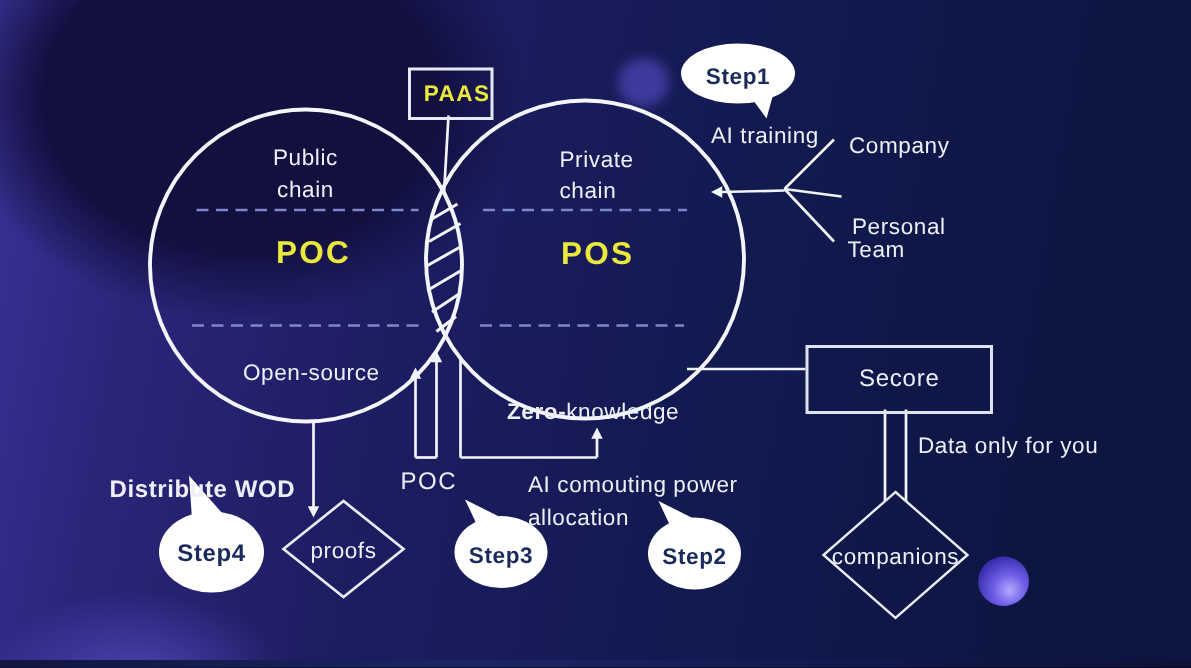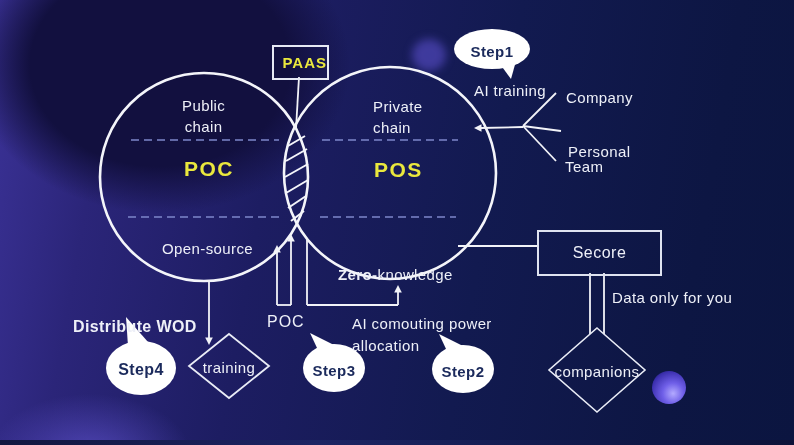--- a/index.html
+++ b/index.html
@@ -138,18 +138,18 @@
   <div class="txt bubble-txt" style="left:432px;top:361px;width:62px;">Step2</div>
 
   <div class="txt" style="left:474px;top:80px;">AI training</div>
   <div class="txt" style="left:566px;top:87px;">Company</div>
   <div class="txt" style="left:568px;top:124px;margin-top:17px;">Personal</div>
   <div class="txt" style="left:565px;top:156px;">Team</div>
   <div class="txt" style="left:612px;top:287px;">Data only for you</div>
   <div class="txt ctr" style="left:549px;top:361px;width:96px;">companions</div>
 
   <div class="txt" style="left:73px;top:295px;font-size:16px;font-weight:600;margin-top:21px;">Distribute WOD</div>
-  <div class="txt ctr" style="left:189px;top:357px;width:80px;">training</div>
+  <div class="txt ctr" style="left:189px;top:357px;width:80px;">proofs</div>
   <div class="txt" style="left:267px;top:311px;font-size:16px;letter-spacing:1px;">POC</div>
   <div class="txt" style="left:352px;top:313px;line-height:22px;">AI comouting power
 allocation</div>
 
 </div>
 
 </body></html>

